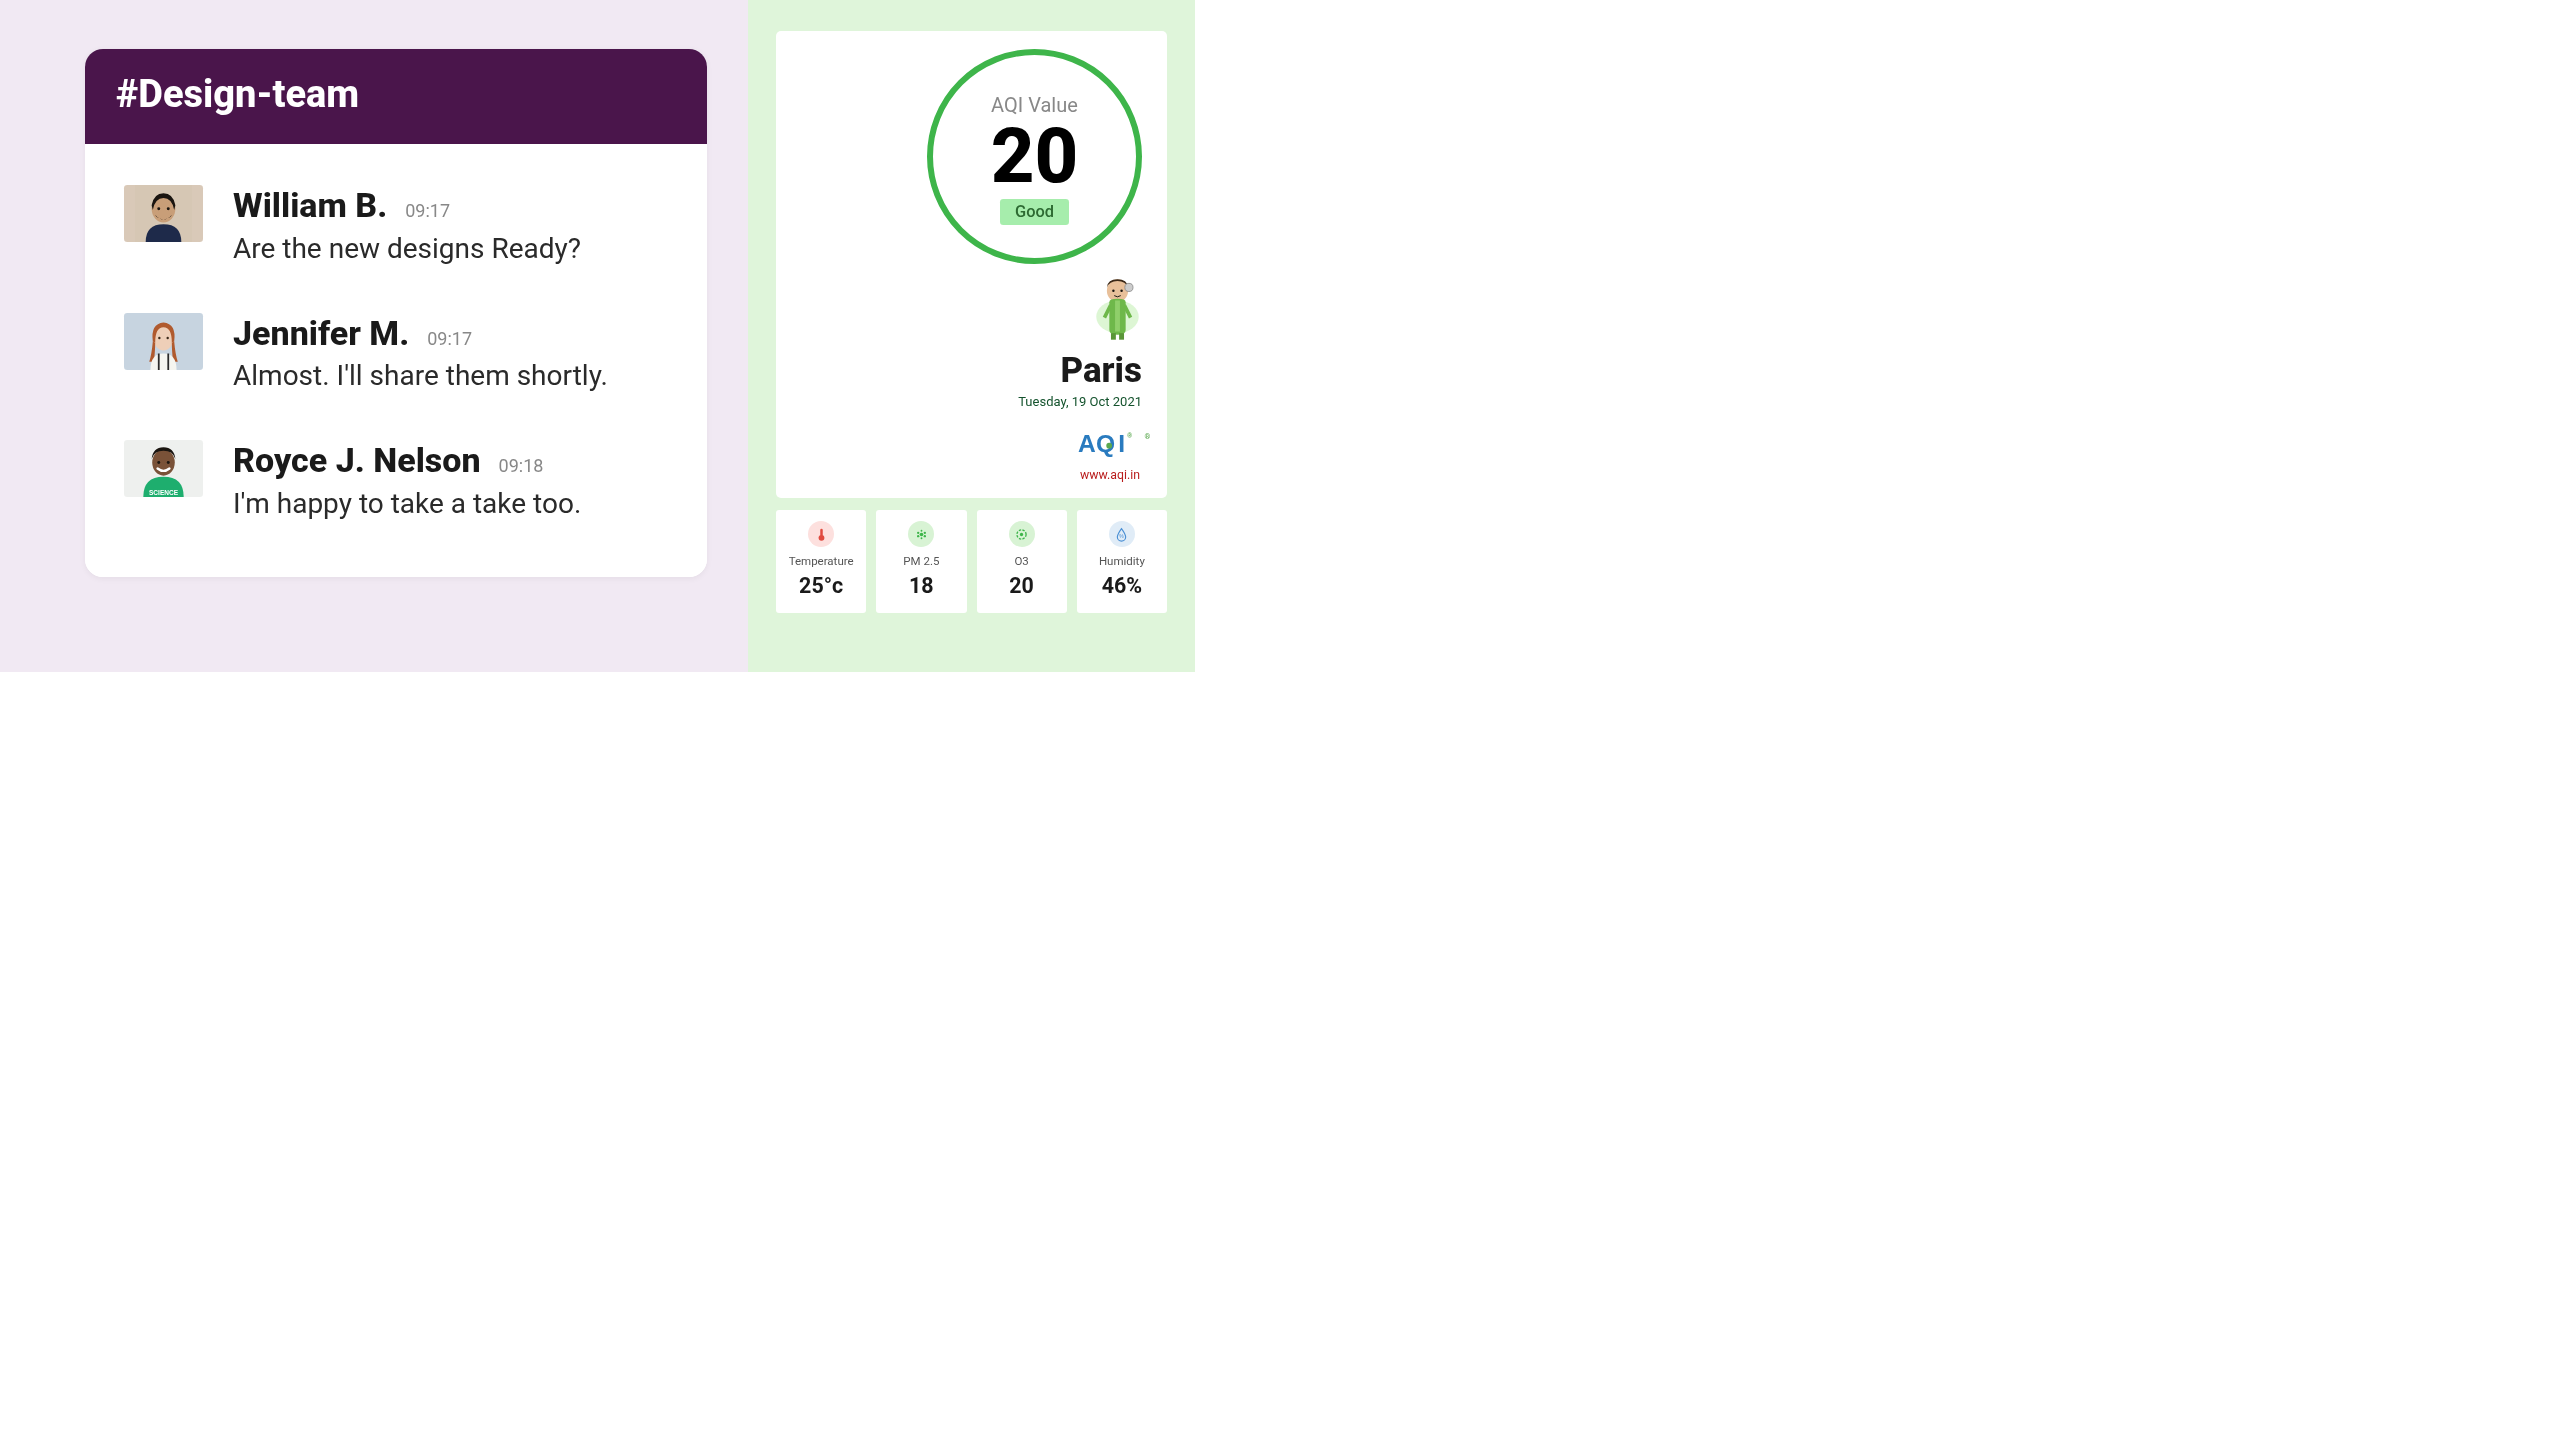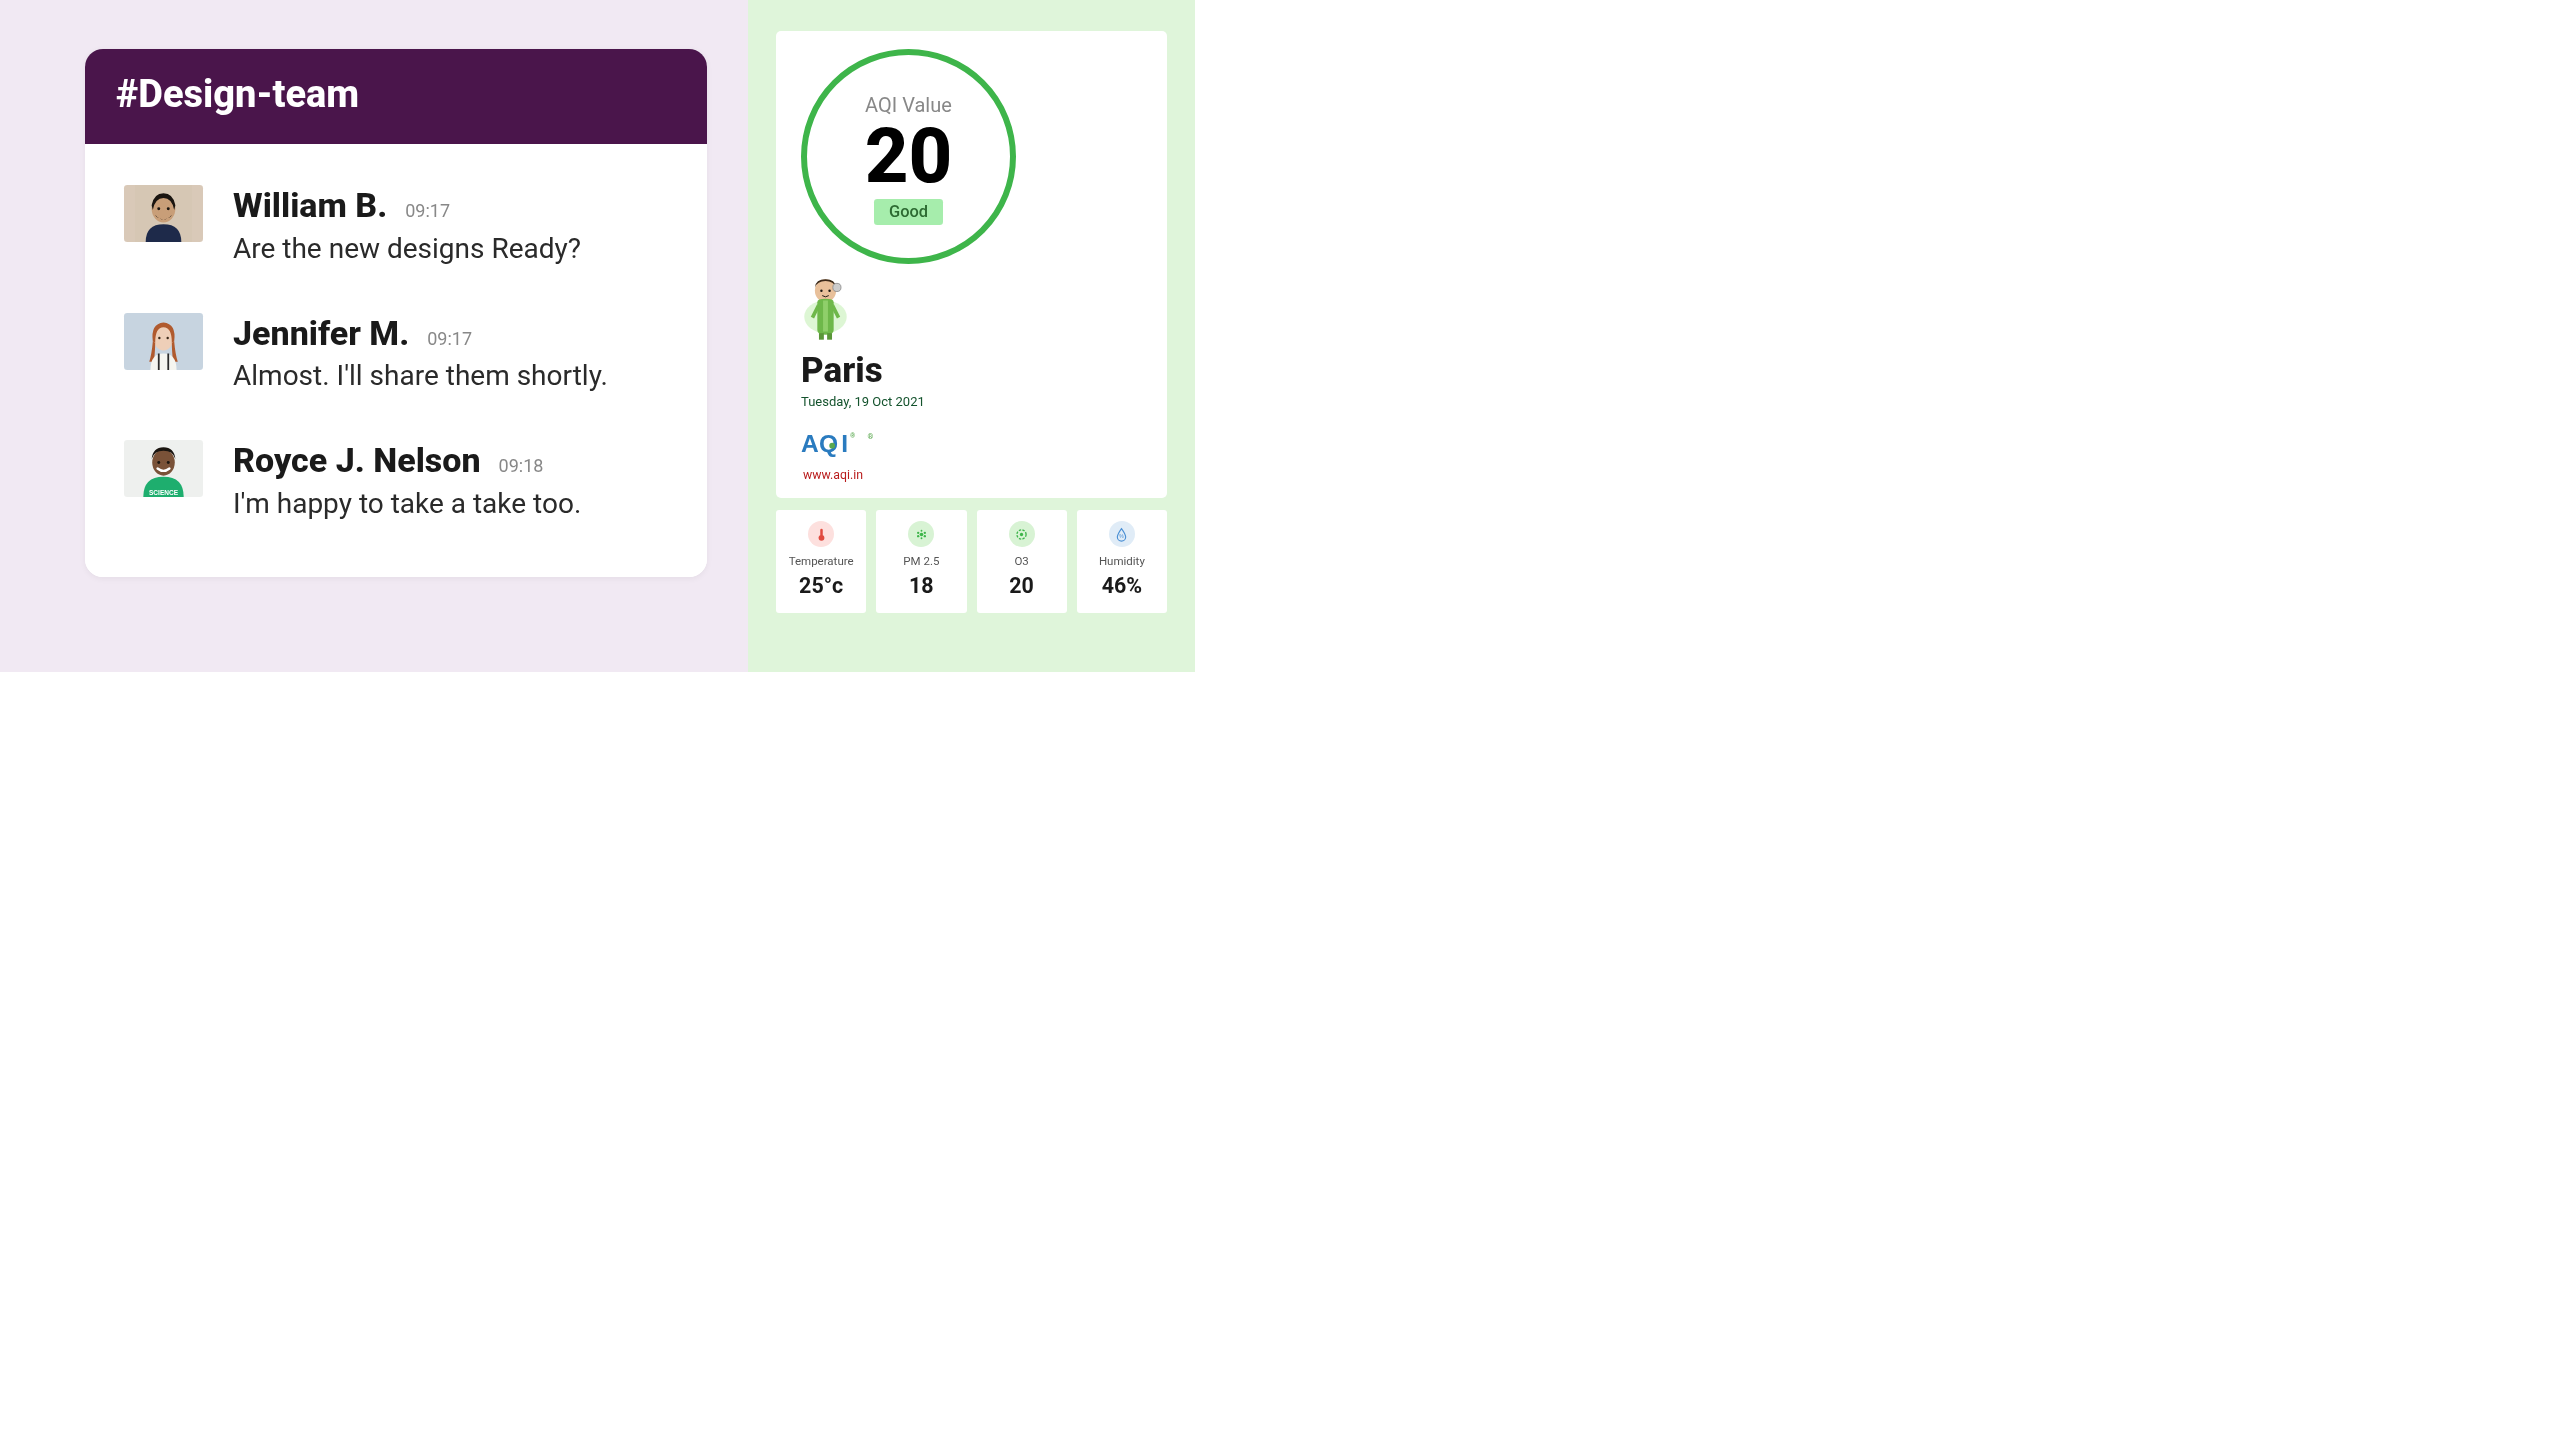--- a/index.html
+++ b/index.html
@@ -81,21 +81,21 @@
   display: flex;
   flex-direction: column;
   gap: 11.5px;
 }
 .aqi-card {
   background: #fff;
   border-radius: 5px;
   padding: 18px 25px 16.4px 25px;
   display: flex;
   flex-direction: column;
-  align-items: flex-start;
+  align-items: flex-end;
 }
 .aqi-ring {
   width: 215px;
   height: 215px;
   border: 6.6px solid #3eb54a;
   border-radius: 50%;
   display: flex;
   flex-direction: column;
   align-items: center;
   justify-content: center;

